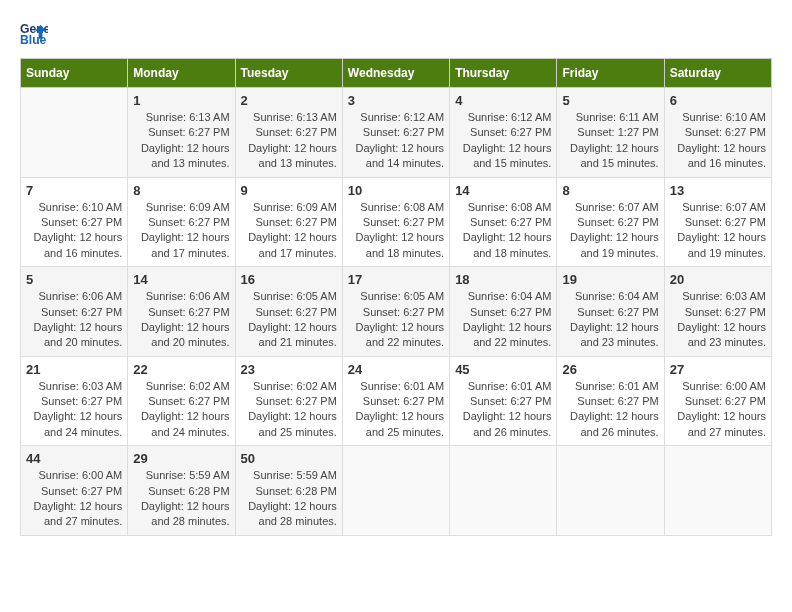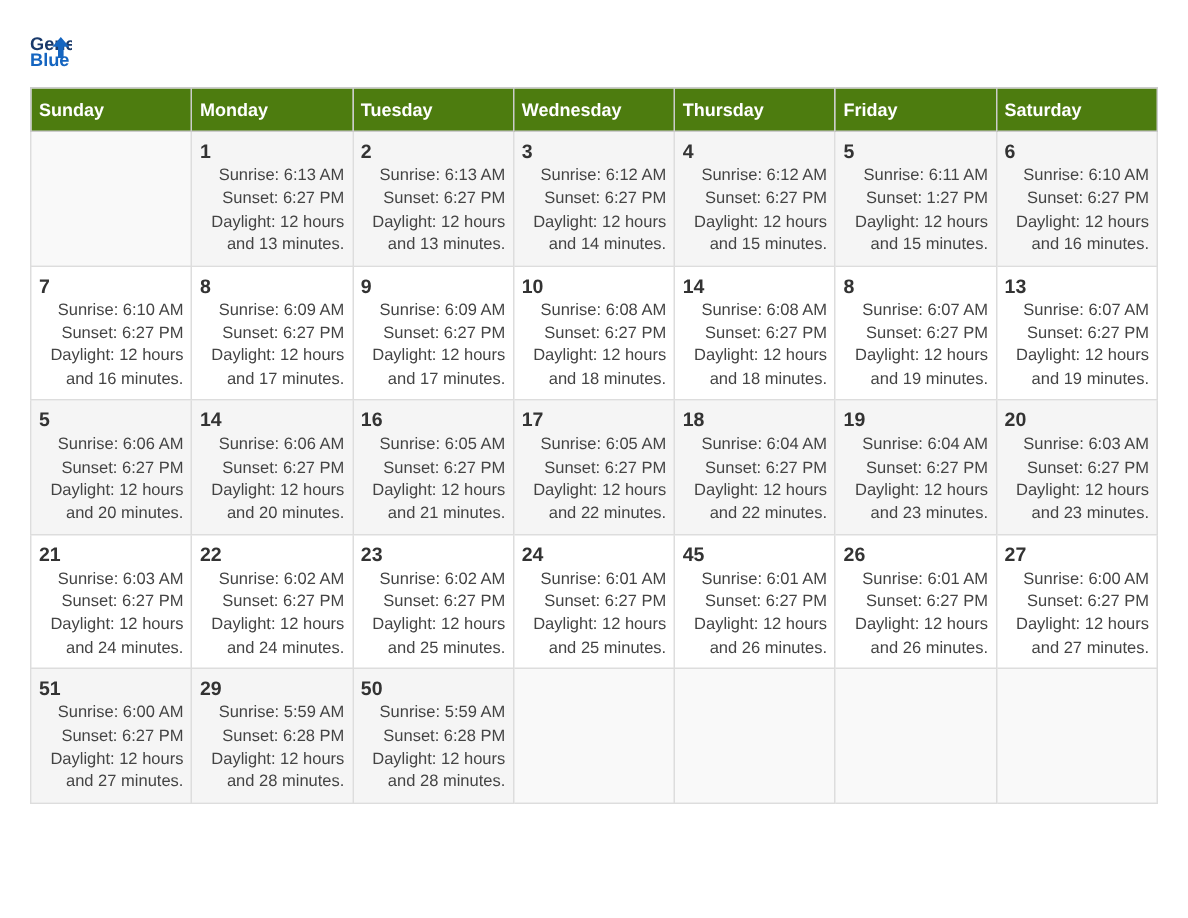--- a/index.html
+++ b/index.html
@@ -314,21 +314,21 @@
         <td>
           <span class="day-number">27</span>
           <div class="day-info" style="white-space: pre-line;">Sunrise: 6:00 AM
 Sunset: 6:27 PM
 Daylight: 12 hours
 and 27 minutes.</div>
         </td>
       </tr>
       <tr>
         <td>
-          <span class="day-number">51</span>
+          <span class="day-number">44</span>
           <div class="day-info" style="white-space: pre-line;">Sunrise: 6:00 AM
 Sunset: 6:27 PM
 Daylight: 12 hours
 and 27 minutes.</div>
         </td>
         <td>
           <span class="day-number">29</span>
           <div class="day-info" style="white-space: pre-line;">Sunrise: 5:59 AM
 Sunset: 6:28 PM
 Daylight: 12 hours

